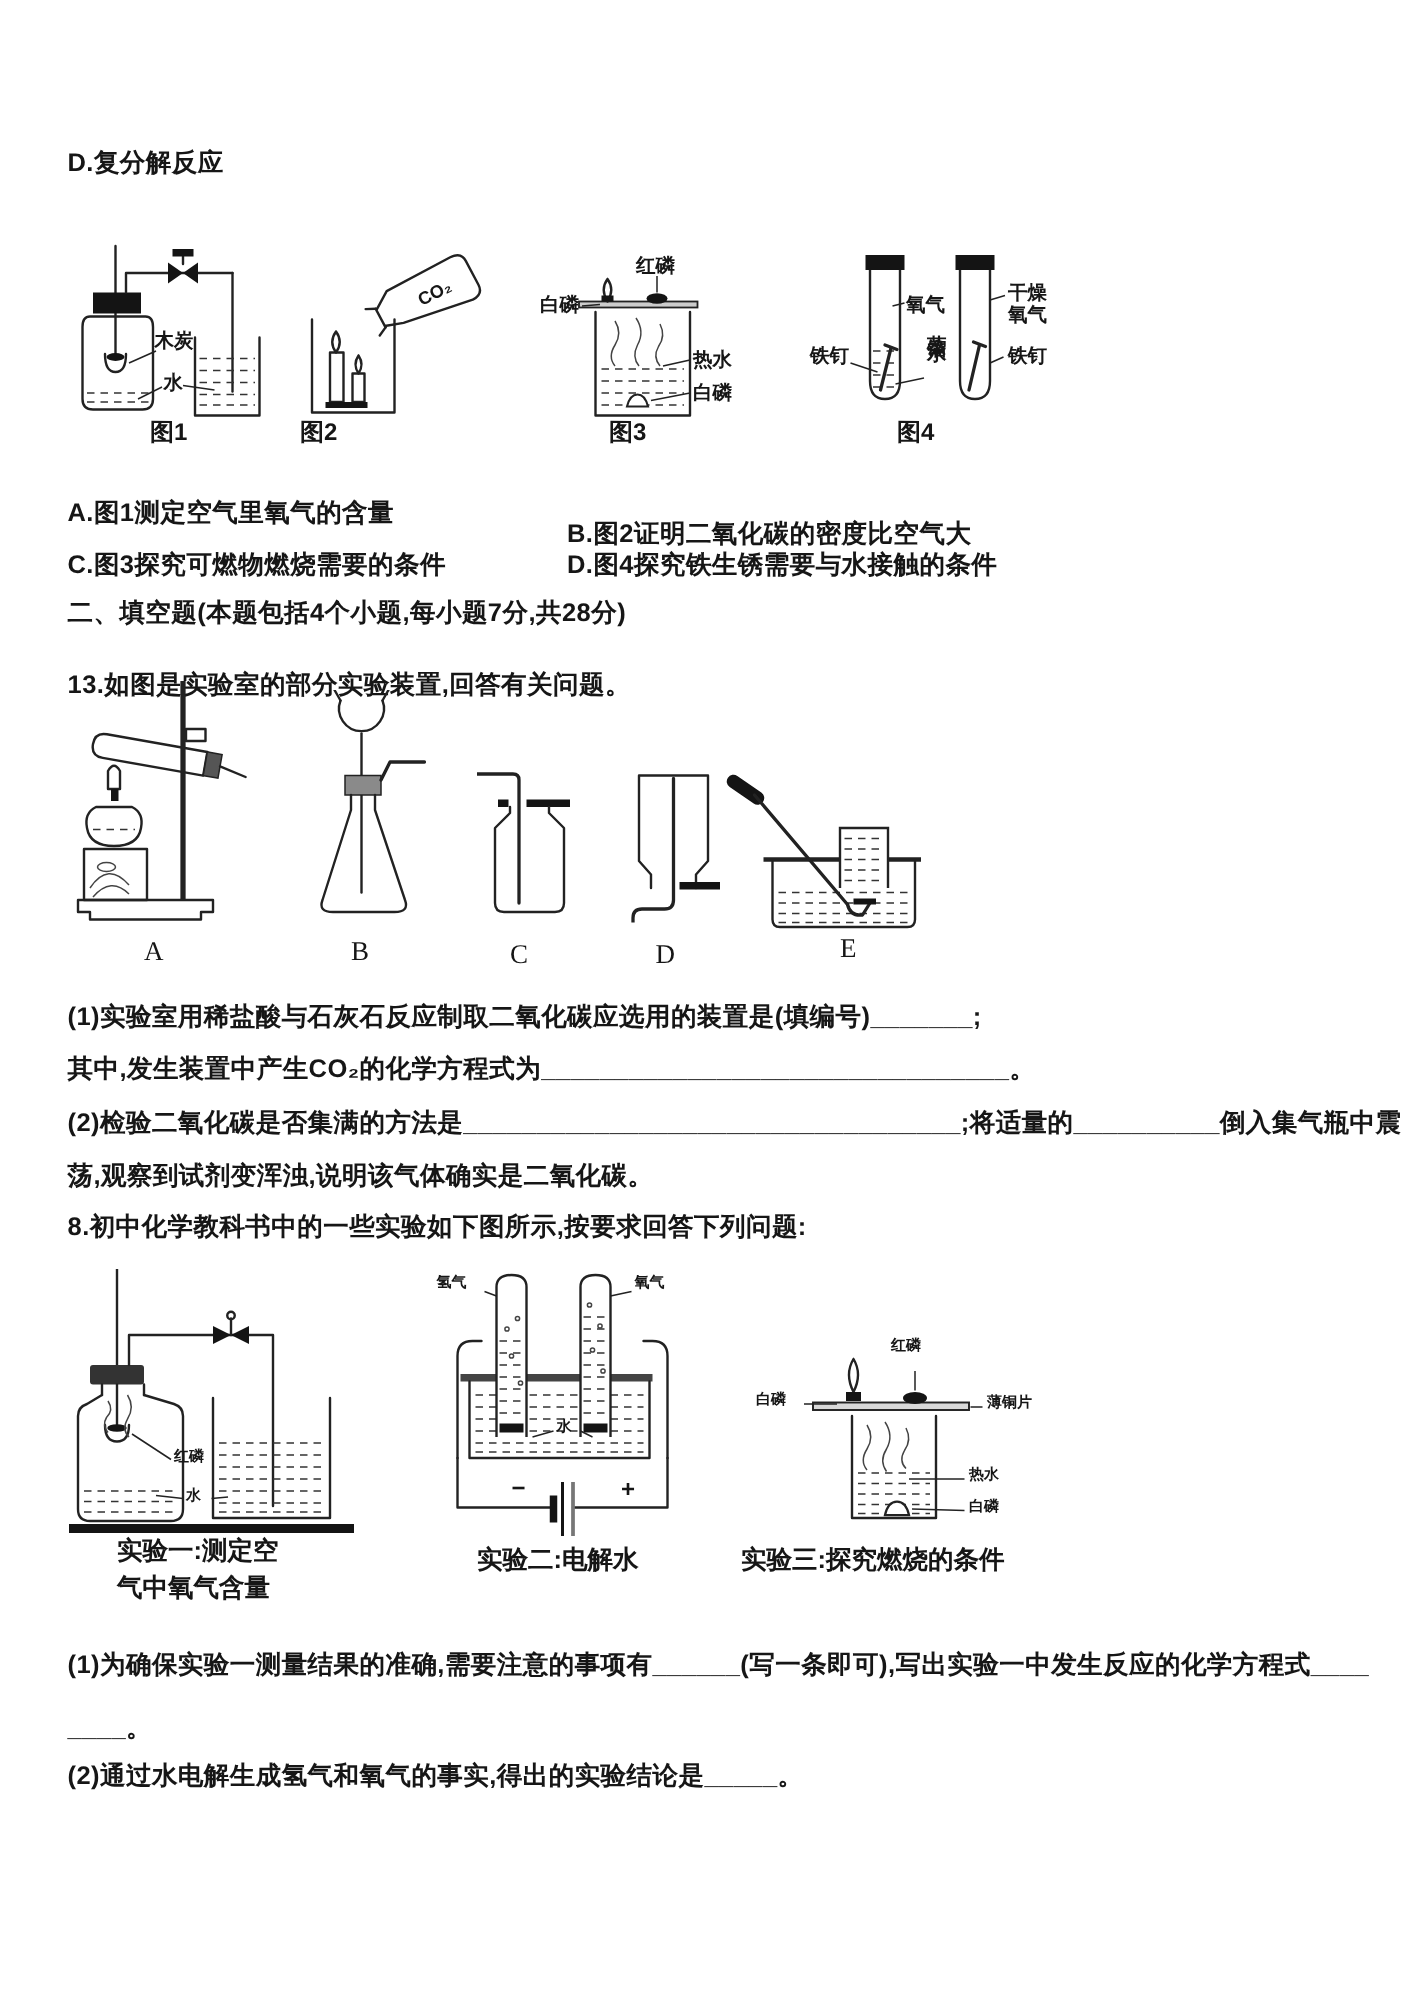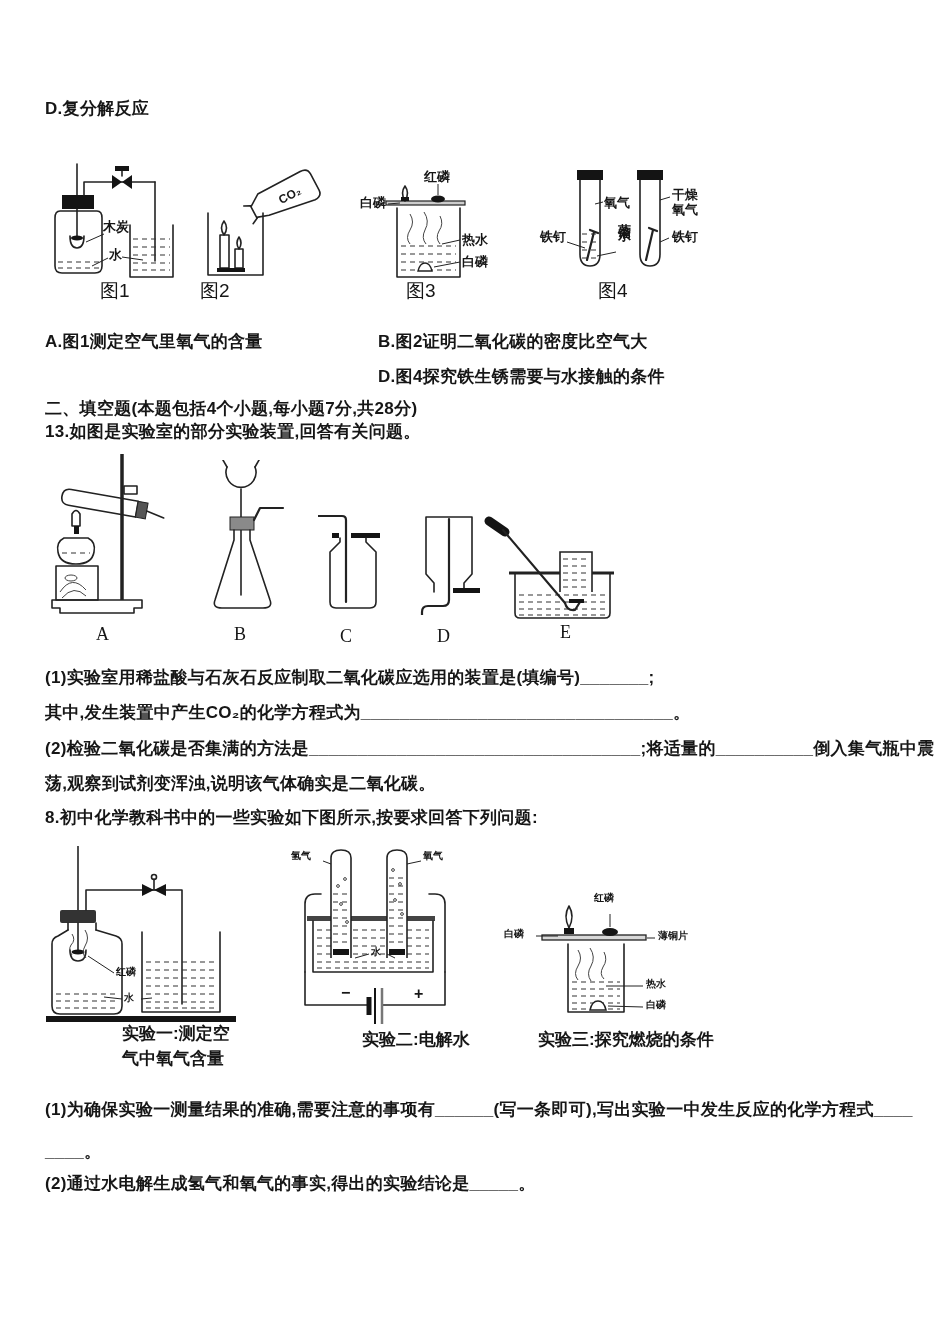--- a/index.html
+++ b/index.html
@@ -1,23 +1,23 @@
 <!DOCTYPE html>
 <html><head>
 <meta charset="utf-8">
 <style>
   * { margin:0; padding:0; box-sizing:border-box; }
   html,body { background:#ffffff; }
   body { width:950px; height:1344px; position:relative; overflow:hidden;
          font-family:"Liberation Sans","DejaVu Sans",sans-serif; color:#161616; }
   #page { position:absolute; left:0; top:0; width:950px; height:1344px; background:#fff; }
   .tl { position:absolute; font-size:17px; font-weight:600; white-space:nowrap; letter-spacing:.3px;text-align:center; }
-  .cap { position:absolute; font-size:19px; font-weight:400; white-space:nowrap; }
+  .cap { position:absolute; font-size:16px; font-weight:700; white-space:nowrap; }
   .letter { position:absolute; font-size:18px; font-weight:500; font-family:"Liberation Serif","DejaVu Serif",serif; }
-  .expcap { position:absolute; font-size:17px; font-weight:700; white-space:nowrap;margin-left:44px; }
+  .expcap { position:absolute; font-size:17px; font-weight:700; white-space:nowrap; }
   .fig { position:absolute; }
   .fig svg { display:block; position:absolute; left:0; top:0; }
   .dlbl { position:absolute; font-size:13px; font-weight:600; line-height:1.15; white-space:nowrap; }
   .dlbl2 { position:absolute; font-size:10px; font-weight:700; line-height:1.1; white-space:nowrap; }
   .vert { writing-mode:vertical-rl; text-orientation:upright; letter-spacing:3px; }
   .wrap2 { white-space:normal; width:32px; word-break:break-all; }
   .sign { position:absolute; font-size:16px; font-weight:700; }
   
   .ln { stroke:#222; stroke-width:1.6; fill:none; stroke-linecap:round; stroke-linejoin:round; }
   .ln2 { stroke:#222; stroke-width:2.2; fill:none; stroke-linecap:round; stroke-linejoin:round; }
@@ -131,25 +131,26 @@
     </svg>
     <span class="dlbl" style="left:64px;top:36px">氧气</span>
     <span class="dlbl" style="left:0px;top:70px">铁钉</span>
     <span class="dlbl vert" style="left:76px;top:52px">蒸馏水</span>
     <span class="dlbl wrap2" style="left:132px;top:28px">干燥氧气</span>
     <span class="dlbl" style="left:132px;top:70px">铁钉</span>
   </div>
   <div class="cap" style="left:598px;top:278px">图4</div>
 
   <div class="tl" style="left:45px;top:330px">A.图1测定空气里氧气的含量</div>
-  <div class="tl" style="left:378px;top:330px">B.图2证明二氧化碳的密度比空气大</div>
+  <div class="tl" style="left:378px;top:344px">B.图2证明二氧化碳的密度比空气大</div>
+  <div class="tl" style="left:45px;top:365px">C.图3探究可燃物燃烧需要的条件</div>
   <div class="tl" style="left:378px;top:365px">D.图4探究铁生锈需要与水接触的条件</div>
 
   <div class="tl" style="left:45px;top:397px">二、填空题(本题包括4个小题,每小题7分,共28分)</div>
-  <div class="tl" style="left:45px;top:420px">13.如图是实验室的部分实验装置,回答有关问题。</div>
+  <div class="tl" style="left:45px;top:445px">13.如图是实验室的部分实验装置,回答有关问题。</div>
 
   <div class="fig" style="left:50px;top:452px;width:130px;height:166px">
     <svg width="130" height="166" viewBox="0 0 130 166">
       <line x1="72" y1="2" x2="72" y2="148" stroke="#222" stroke-width="3.5"></line>
       <path class="ln" d="M2 148 L92 148 L92 156 L84 156 L84 161 L10 161 L10 156 L2 156 Z"></path>
       <rect class="ln" x="74" y="34" width="13" height="8"></rect>
       <g transform="rotate(10 12 44)">
         <path class="ln" d="M20 36 Q12 36 12 44 Q12 52 20 52 L88 52 L88 36 Z"></path>
         <rect x="88" y="36" width="10" height="16" fill="#555" stroke="#222"></rect>
         <line class="ln" x1="98" y1="44" x2="116" y2="48"></line>

